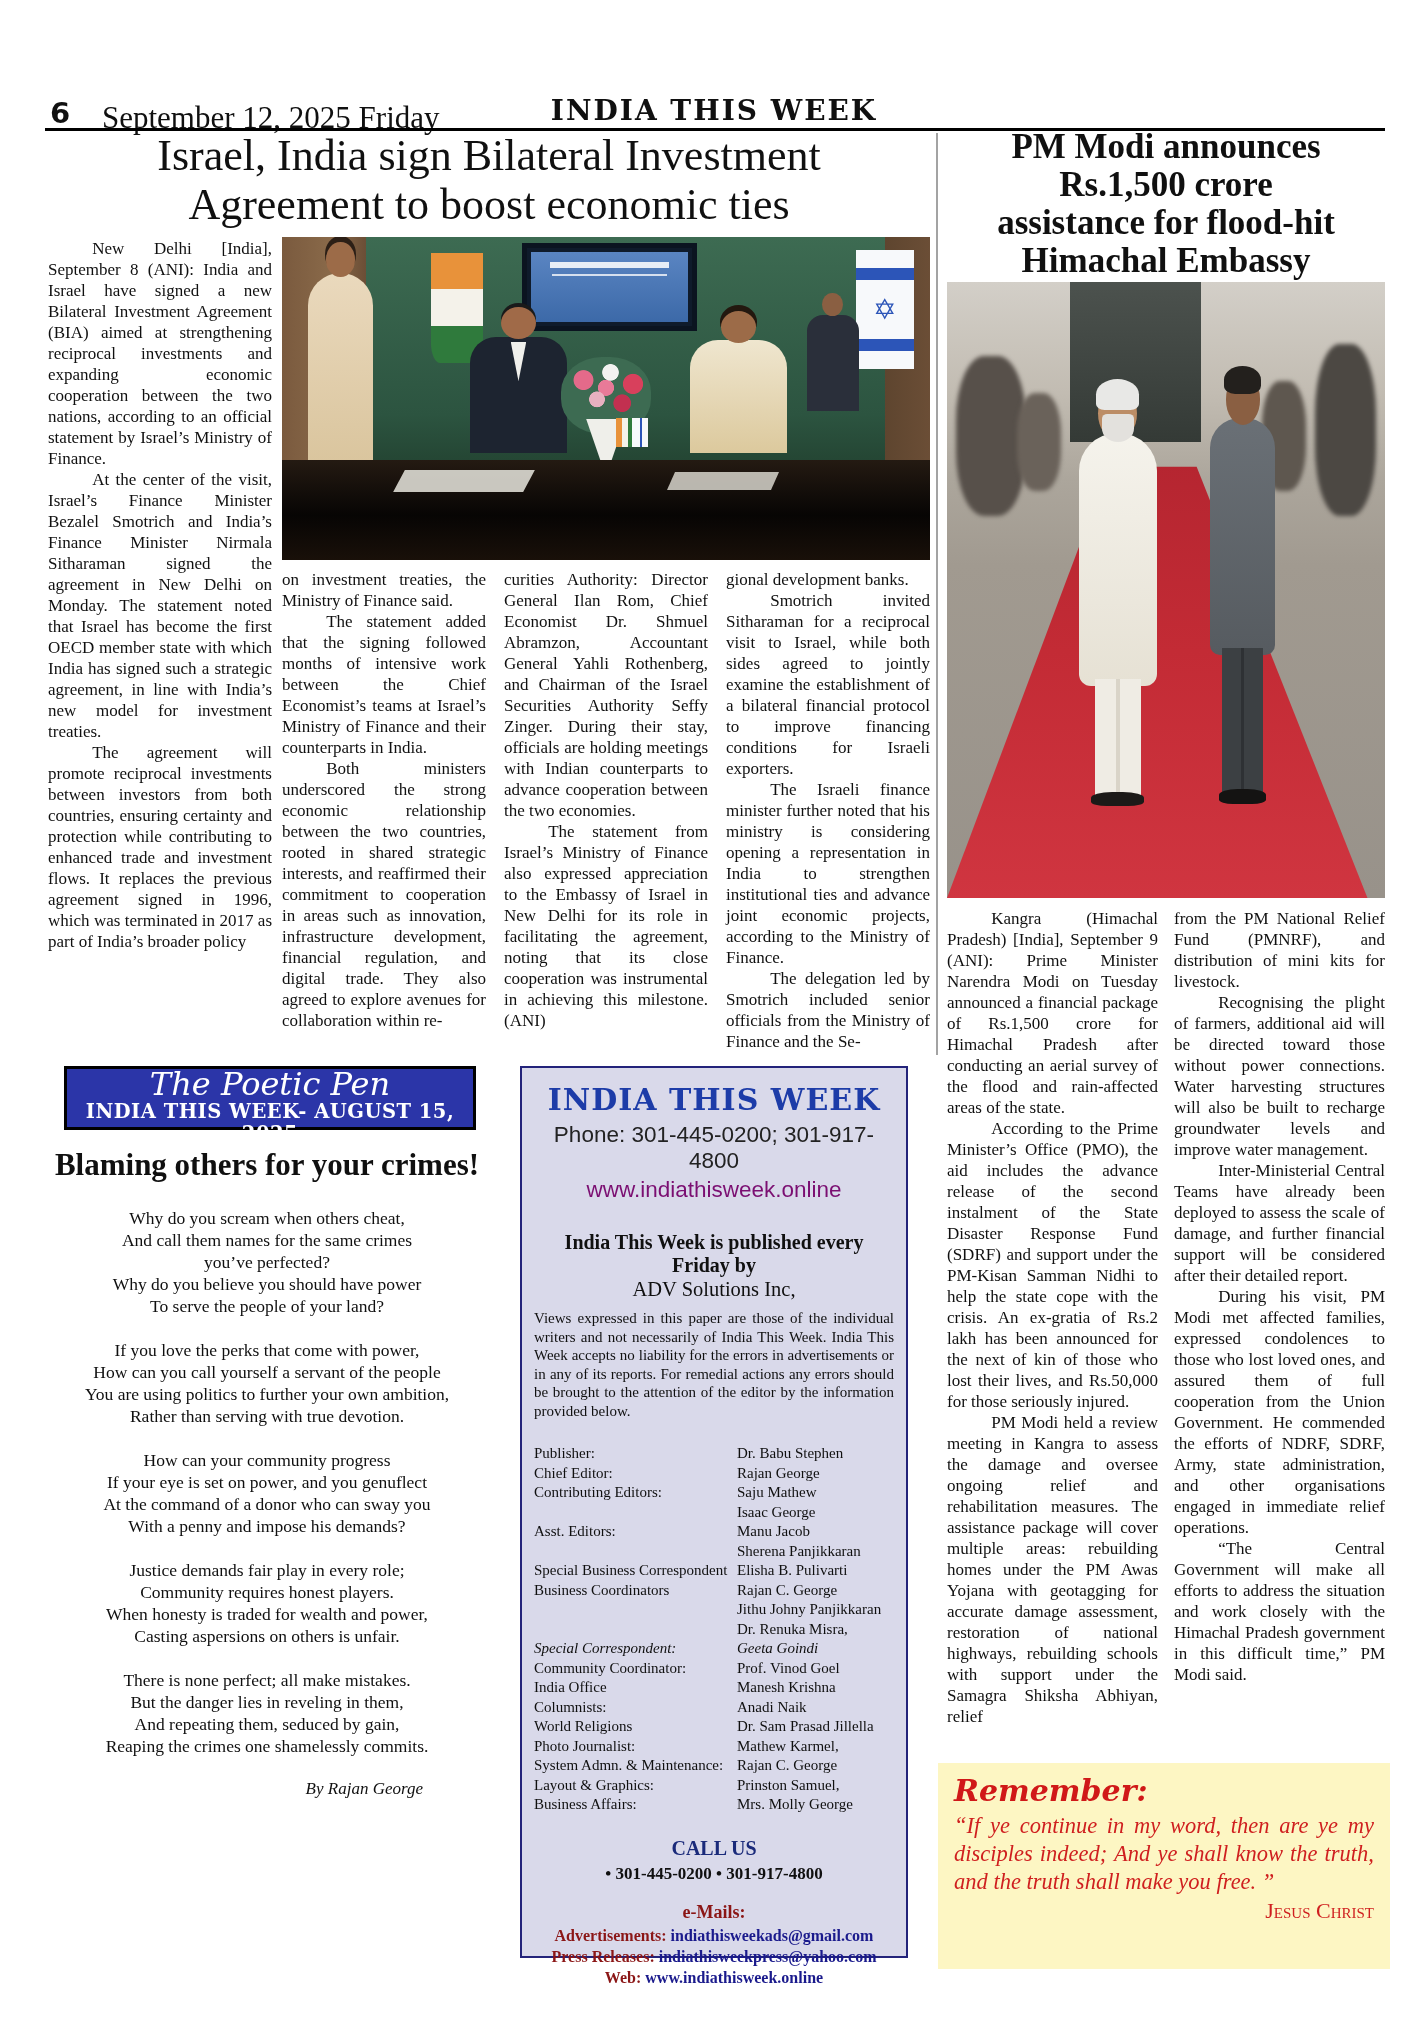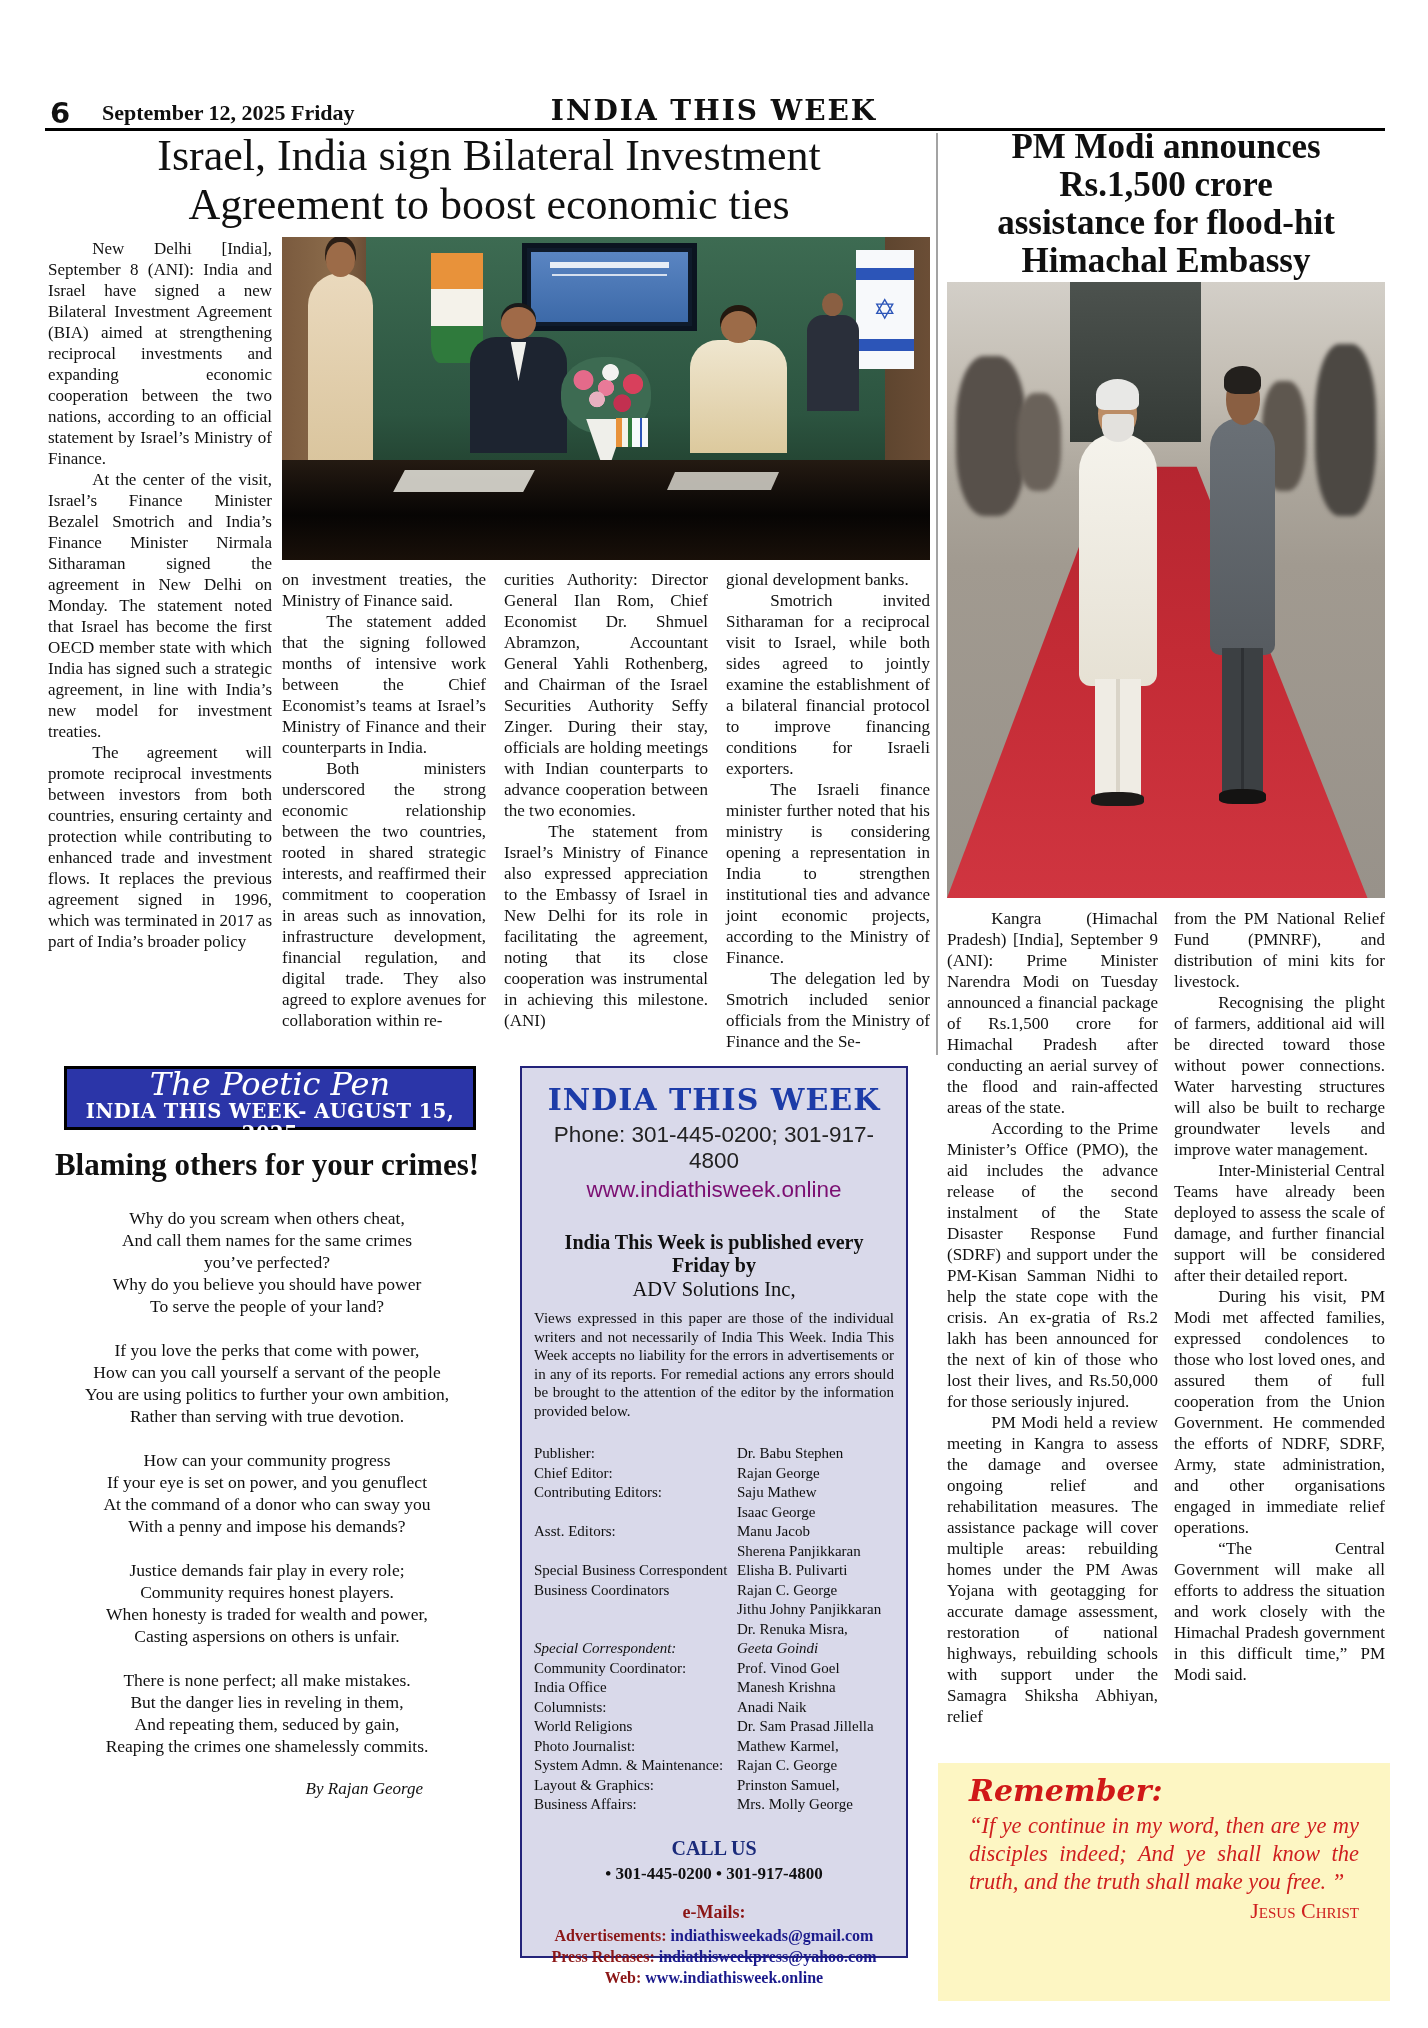--- a/index.html
+++ b/index.html
@@ -8,21 +8,21 @@
     --email_label_red:#8b1616; --email_value_blue:#1a1a8c;
     --remember_red:#d01818; --remember_bg:#fdf6c3; --carpet_red:#c32b35;
   }
   html,body{margin:0;padding:0;background:#e9e9e9;}
   .page{position:relative;width:1428px;height:2028px;margin:0 auto;background:#fff;
         font-family:"Liberation Serif",serif;color:#101010;overflow:hidden;}
 
   
   .hdr-pagenum{position:absolute;left:50px;top:96px;font-family:"DejaVu Sans",sans-serif;
                font-weight:bold;font-size:29px;}
-  .hdr-date{position:absolute;left:102px;top:100px;font-weight:bold;font-size:22px;}
+  .hdr-date{position:absolute;left:102px;top:100px;font-weight:normal;font-size:31px;}
   .hdr-masthead{position:absolute;left:0;right:0;top:94px;text-align:center;
                 font-family:"DejaVu Serif",serif;font-weight:bold;font-size:28px;letter-spacing:2px;}
   .hdr-rule{position:absolute;left:45px;width:1340px;top:128px;height:3px;background:#000;}
 
   
   .a1-head{position:absolute;left:45px;top:131px;width:888px;text-align:center;
            font-weight:normal;font-size:44px;line-height:49px;}
   .a1-head div{white-space:nowrap;}
   .a1-col1{position:absolute;left:48px;top:238px;width:224px;}
   .a1-cols{position:absolute;left:282px;top:569px;width:648px;display:grid;
@@ -126,22 +126,22 @@
   .p2-man2-head::before{content:"";position:absolute;left:-4%;top:-16%;width:108%;height:55%;
           background:#23201d;border-radius:50% 50% 30% 30%;}
   .p2-man2-body{position:absolute;left:18%;top:9.5%;width:64%;height:52%;
           background:linear-gradient(180deg,#6a7076,#565b60);border-radius:30px 30px 10px 10px;}
   .p2-man2-legs{position:absolute;left:30%;top:60%;width:40%;height:33%;
           background:linear-gradient(90deg,#3c4043 0 46%,#2e3134 46% 54%,#3c4043 54% 100%);}
   .p2-man2-legs::after{content:"";position:absolute;left:-8%;bottom:-4%;width:116%;height:10%;
           background:#141312;border-radius:40% 40% 30% 30%;}
 
   
-  .remember{position:absolute;left:938px;top:1763px;width:452px;height:238px;box-sizing:border-box;
-            background:var(--remember_bg);padding:10px 31px;}
+  .remember{position:absolute;left:938px;top:1763px;width:452px;height:206px;box-sizing:border-box;
+            background:var(--remember_bg);padding:10px 16px;}
   .remember-label{font-family:"DejaVu Serif",serif;font-style:italic;font-weight:bold;
             font-size:30px;color:var(--remember_red);}
   .remember-quote{font-style:italic;font-size:22.5px;line-height:28px;color:#cf1f1f;
             text-align:justify;margin-top:4px;}
   .remember-attrib{font-variant:small-caps;text-align:right;font-size:22px;color:#cf1f1f;margin-top:2px;}
 
   
   .poetic-banner{position:absolute;left:64px;top:1066px;width:412px;height:64px;box-sizing:border-box;
             background:var(--banner_blue);border:3px solid #000;text-align:center;color:#fff;}
   .poetic-title{font-family:"DejaVu Serif",serif;font-style:italic;font-size:32px;line-height:33px;margin-top:-1px;}

